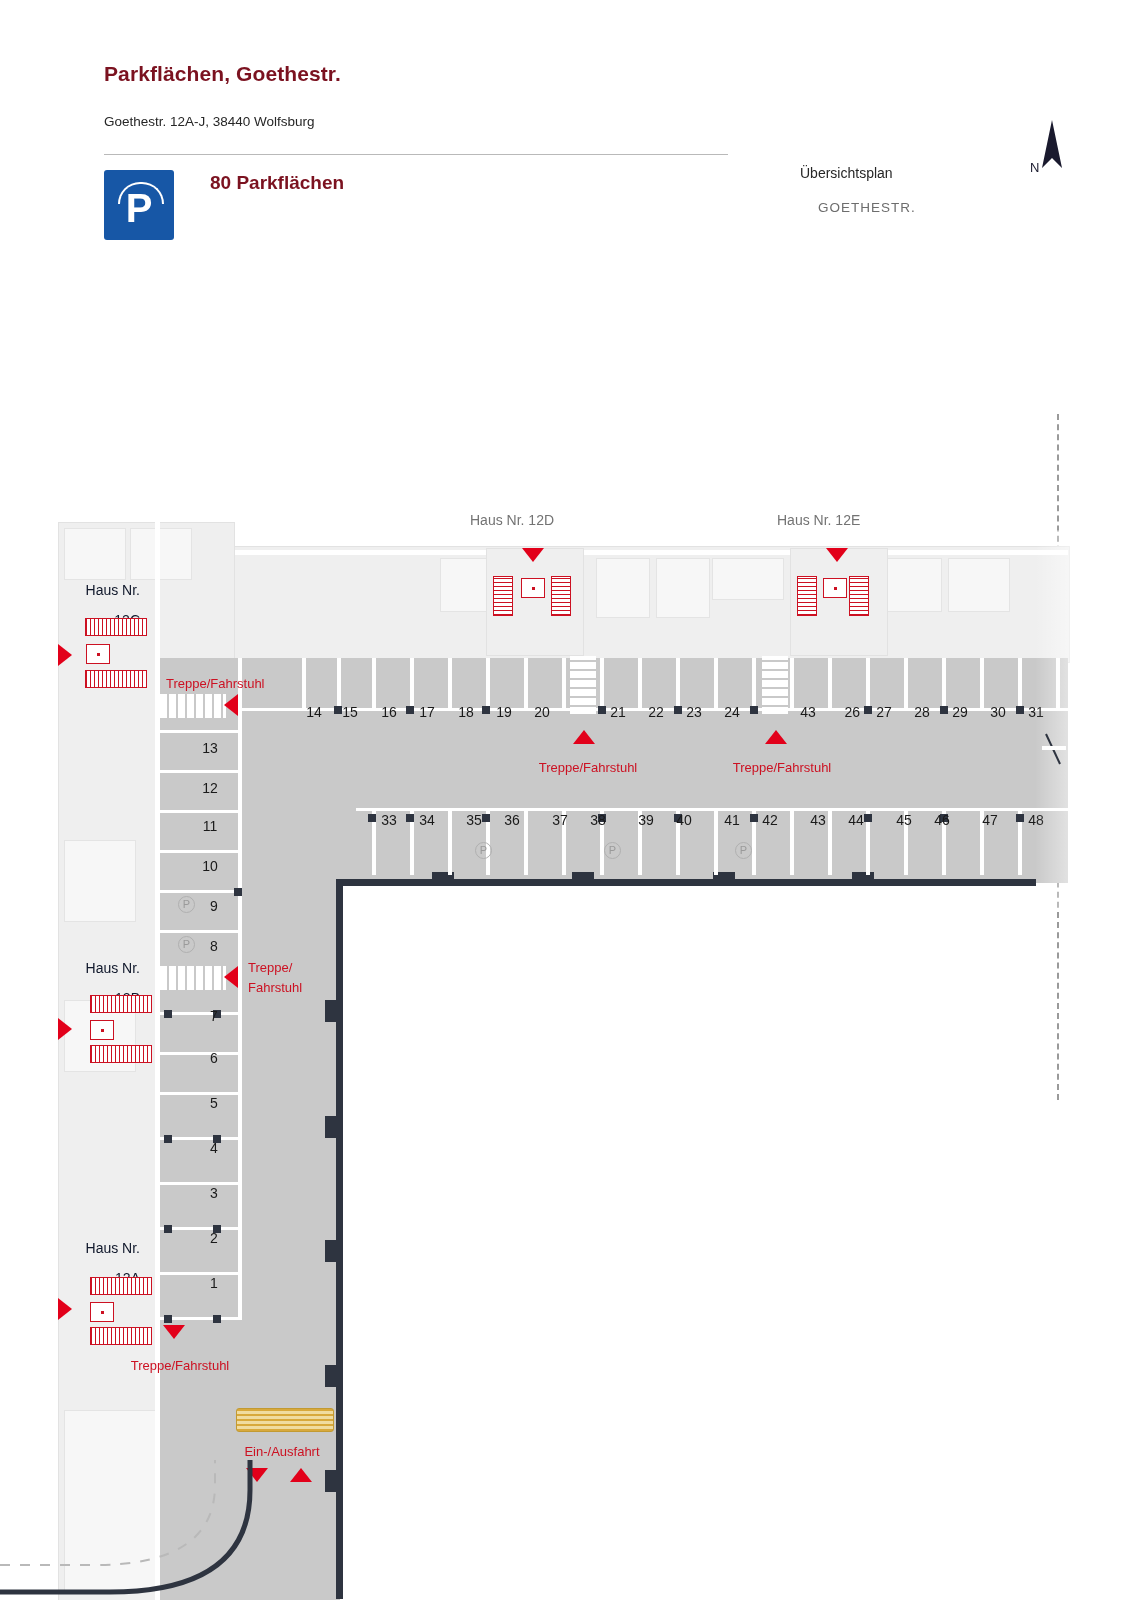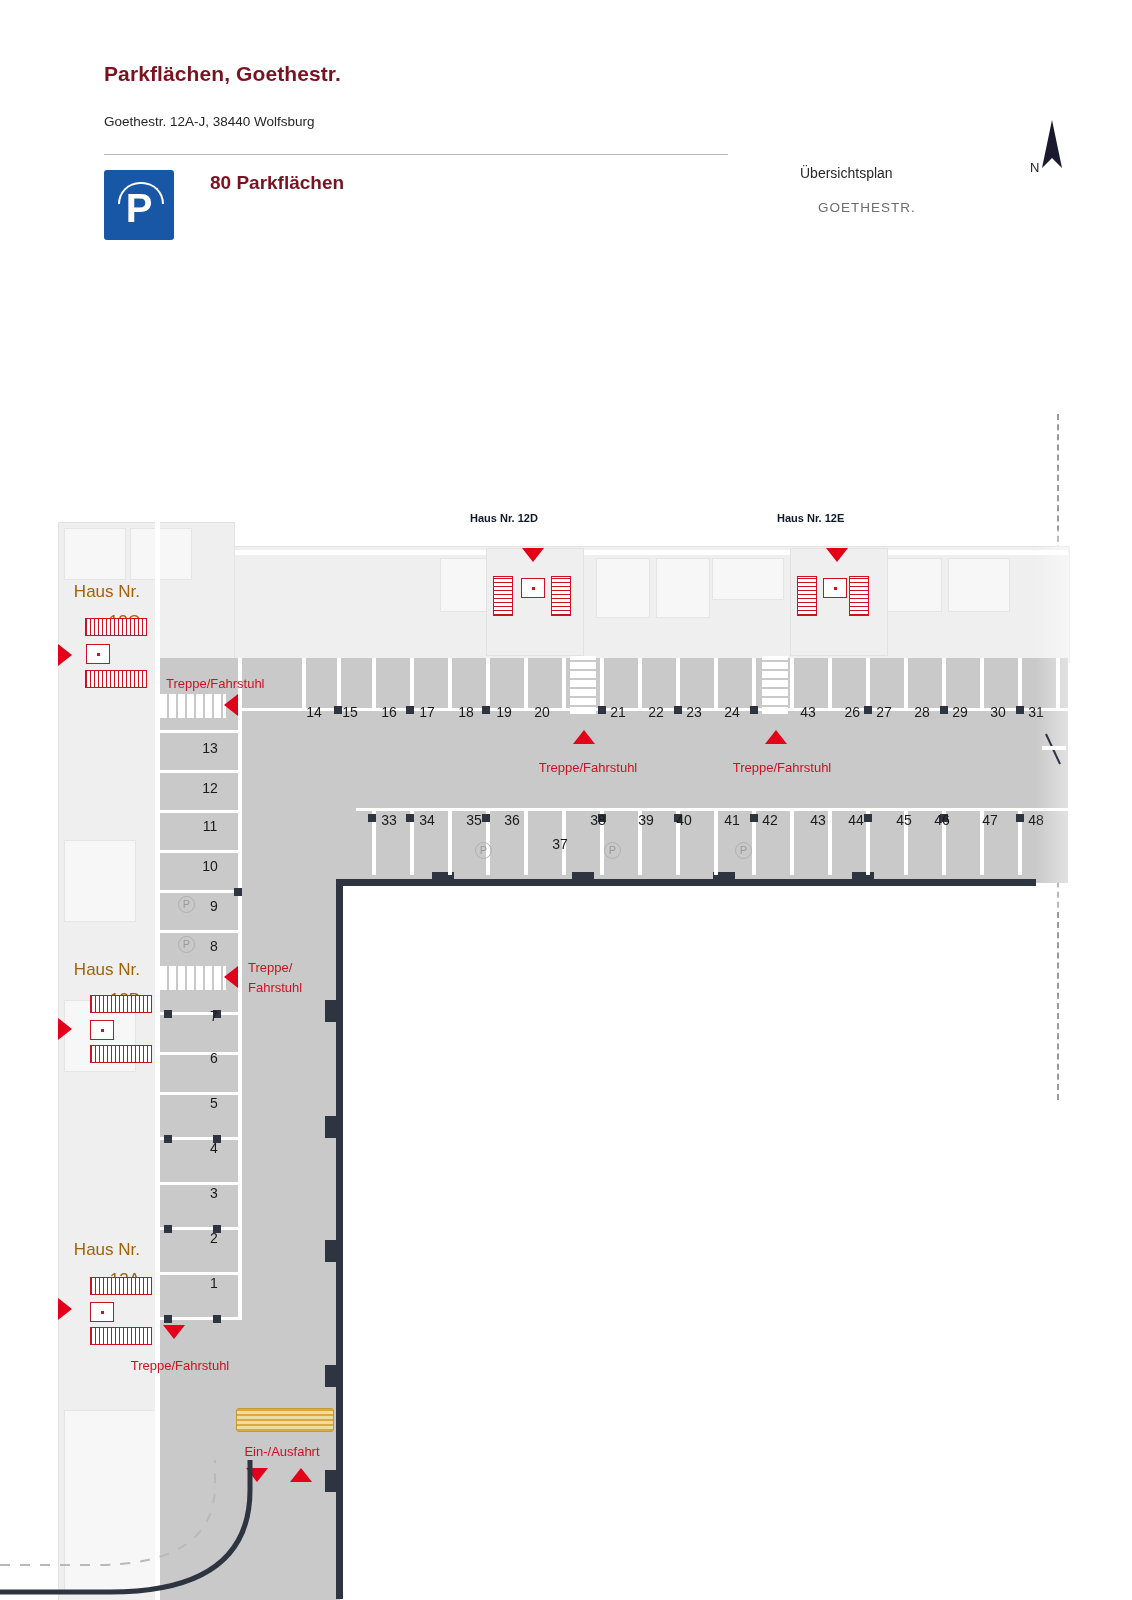--- a/index.html
+++ b/index.html
@@ -210,29 +210,29 @@
     color: #9a9a9a;
     border: 1px solid #b0b0b0;
     border-radius: 50%;
     width: 15px; height: 15px;
     line-height: 15px;
     text-align: center;
   }
 
   .haus {
     position: absolute;
-    color: #a16207;
-    font-size: 17px;
+    color: #0f172a;
+    font-size: 14px;
     text-align: right;
   }
   .haus-top {
     position: absolute;
-    color: #0f172a;
-    font-size: 11px;
-    font-weight: bold;
+    color: #737373;
+    font-size: 14px;
+    font-weight: normal;
   }
   .lbl-red {
     position: absolute;
     color: #cc1122;
     font-size: 13px;
     text-align: center;
   }
   .tri-down {
     position: absolute;
     width: 0; height: 0;
@@ -479,21 +479,21 @@
     <div class="tick" style="left:674px; top:414px;"></div>
     <div class="tick" style="left:750px; top:414px;"></div>
     <div class="tick" style="left:864px; top:414px;"></div>
     <div class="tick" style="left:940px; top:414px;"></div>
     <div class="tick" style="left:1016px; top:414px;"></div>
 
     <div class="num" style="left:375px; top:412px;">33</div>
     <div class="num" style="left:413px; top:412px;">34</div>
     <div class="num" style="left:460px; top:412px;">35</div>
     <div class="num" style="left:498px; top:412px;">36</div>
-    <div class="num" style="left:546px; top:412px;margin-top:24px;">37</div>
+    <div class="num" style="left:546px; top:412px;">37</div>
     <div class="num" style="left:584px; top:412px;">38</div>
     <div class="num" style="left:632px; top:412px;">39</div>
     <div class="num" style="left:670px; top:412px;">40</div>
     <div class="num" style="left:718px; top:412px;">41</div>
     <div class="num" style="left:756px; top:412px;">42</div>
     <div class="num" style="left:804px; top:412px;">43</div>
     <div class="num" style="left:842px; top:412px;">44</div>
     <div class="num" style="left:890px; top:412px;">45</div>
     <div class="num" style="left:928px; top:412px;">46</div>
     <div class="num" style="left:976px; top:412px;">47</div>

